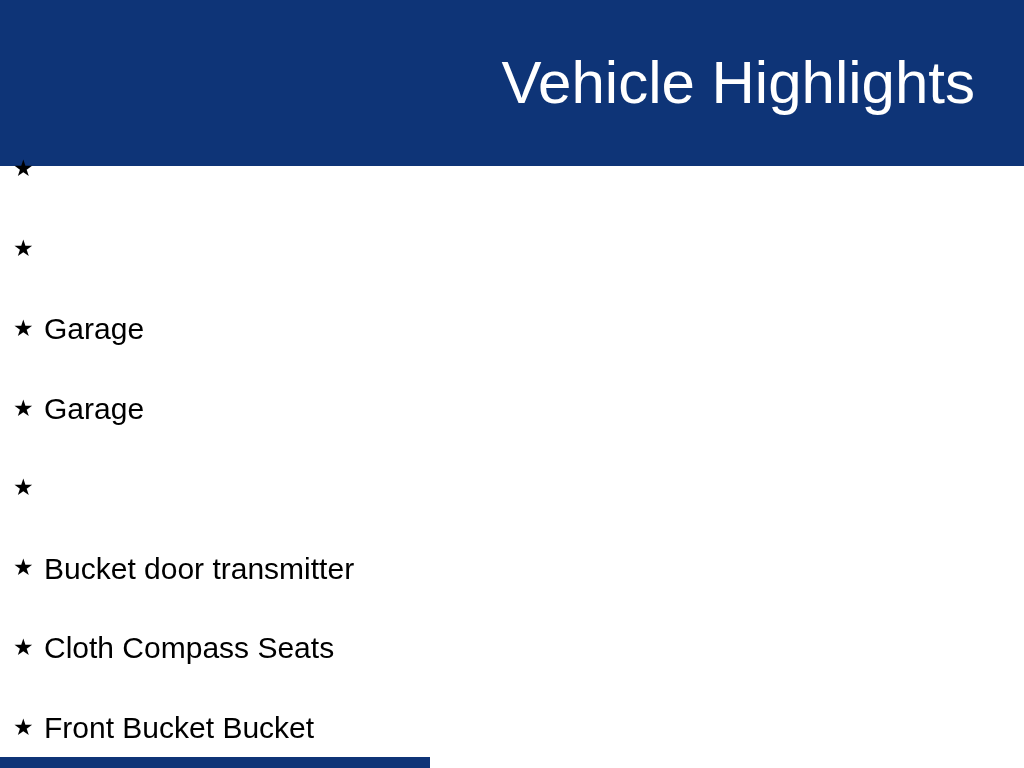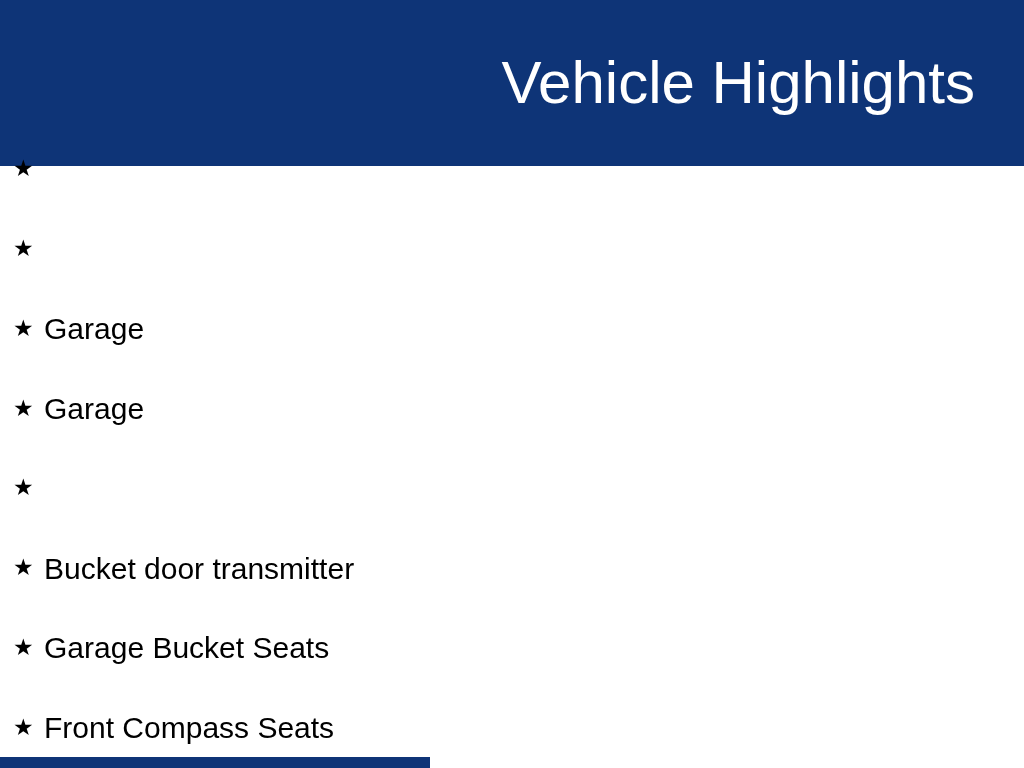--- a/index.html
+++ b/index.html
@@ -82,21 +82,21 @@
   </li>
   <li>
     <span class="star">★</span>
   </li>
   <li>
     <span class="star">★</span>
     <span>Bucket door transmitter</span>
   </li>
   <li>
     <span class="star">★</span>
-    <span>Garage Bucket Seats</span>
+    <span>Cloth Compass Seats</span>
   </li>
   <li>
     <span class="star">★</span>
-    <span>Front Compass Seats</span>
+    <span>Front Bucket Bucket</span>
   </li>
 </ul>
 
 <div class="footer-bar"></div>
 
 </body></html>

